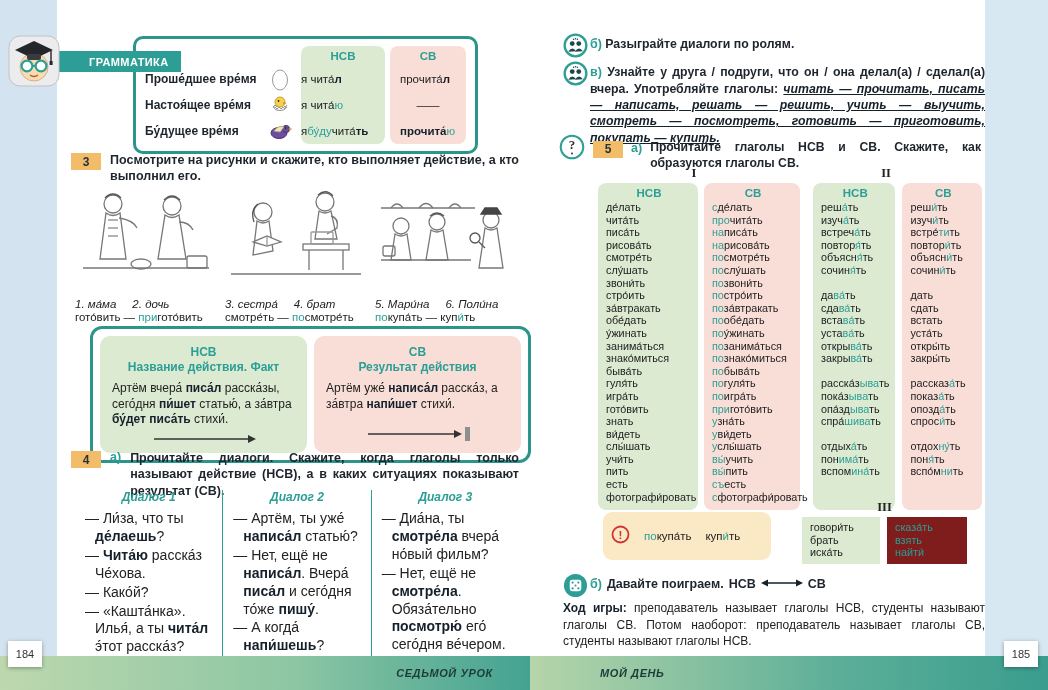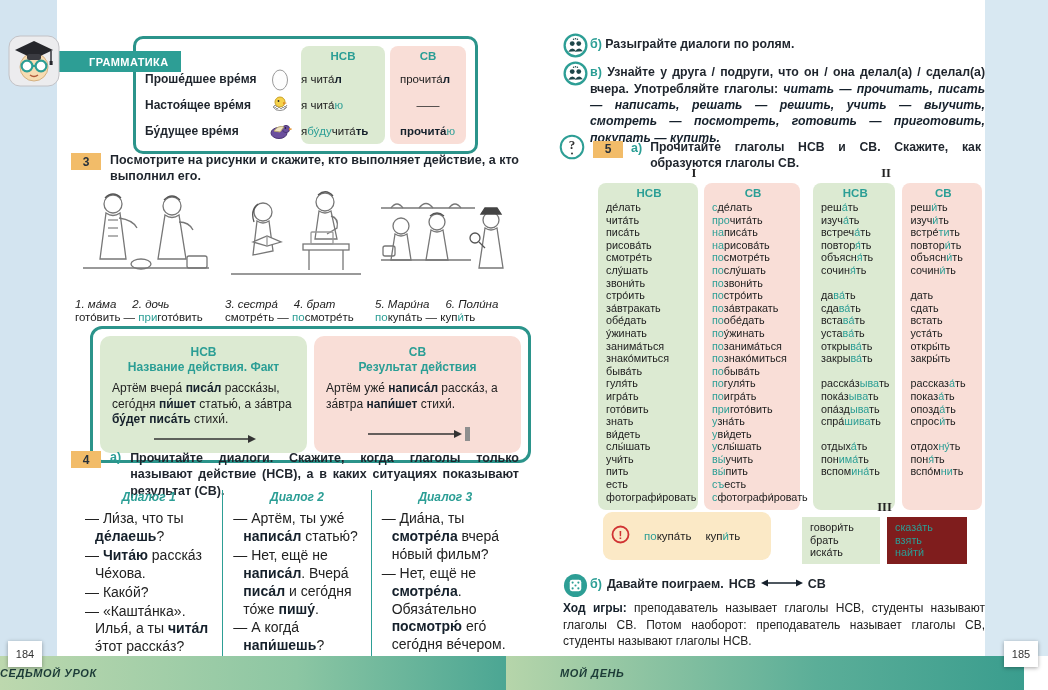--- a/index.html
+++ b/index.html
@@ -54,21 +54,21 @@
   .dialogs{position:absolute;left:18px;top:490px;width:444px;display:flex;}
   .dcol{flex:1;padding:0 10px;}
   .dcol + .dcol{border-left:1.6px solid #2d9e95;}
   .dtitle{color:#2b9e95;font-weight:bold;font-style:italic;font-size:12px;text-align:center;margin-bottom:6px;}
   .dline{font-size:14px;line-height:1.28;margin-bottom:1px;text-indent:-10px;padding-left:10px;}
   
   .task{position:absolute;left:33px;}
   .ticon{position:absolute;left:0;top:-3px;}
   .tbody{margin-left:27px;width:395px;font-weight:bold;font-size:12.3px;color:#1e242c;
          text-align:justify;line-height:1.33;}
-  .tbody i{color:#15202b;}
+  .tbody i{color:#15202b;text-decoration:underline;}
   
   .vt{position:absolute;left:68px;top:166px;width:384px;}
   .roman-row{display:flex;margin-bottom:2px;}
   .roman{flex:1;text-align:center;font-family:"Liberation Serif",serif;font-weight:bold;font-size:12.5px;color:#222;}
   .vcols{display:flex;}
   .vcol{border-radius:8px;padding:4px 6px 7px 8px;}
   .vcol.g{background:#dcead2;}
   .vcol.p{background:#f9ded7;}
   .c1{width:86px;margin-right:6px;}
   .c2{width:82px;margin-right:13px;}
@@ -86,23 +86,23 @@
   .iii-col{border-radius:0;padding:4px 8px 5px;}
   .iii-col.g{background:#dcead2;width:62px;}
   .iii-col.p{background:#7f1d1d;width:64px;}
   
   .game-title{display:flex;align-items:center;gap:5px;font-weight:bold;font-size:12.5px;color:#1e242c;}
   .game-par{position:absolute;left:33px;top:600px;width:422px;font-size:12px;line-height:1.38;
             text-align:justify;color:#222;}
   
   .bar{position:absolute;top:656px;height:34px;display:flex;align-items:center;}
   .bar.l{left:0;width:539px;background:linear-gradient(90deg,#bdd8ae 0%,#8cc6a3 55%,#41a191 100%);
-         padding-right:46px;box-sizing:border-box;}
-  .bar.r{left:506px;width:518px;background:linear-gradient(90deg,#b6d5aa 0%,#5bae98 60%,#3a9d8e 100%);
-         justify-content:flex-start;padding-left:54px;box-sizing:border-box;}
+         justify-content:flex-end;padding-right:46px;box-sizing:border-box;}
+  .bar.r{left:530px;width:518px;background:linear-gradient(90deg,#b6d5aa 0%,#5bae98 60%,#3a9d8e 100%);
+         justify-content:flex-start;padding-left:70px;box-sizing:border-box;}
   .bar span{font-style:italic;font-weight:bold;font-size:11px;color:#1d3c38;letter-spacing:.6px;}
   .pagenum{position:absolute;top:641px;width:34px;height:26px;background:#fff;display:flex;align-items:center;
            justify-content:center;font-size:11px;color:#333;box-shadow:0 1px 4px rgba(0,0,0,.35);z-index:5;}
   .pagenum.l{left:8px;}
   .pagenum.r{left:1004px;}
 </style>
 </head>
 <body>
 
 <div class="stage">

